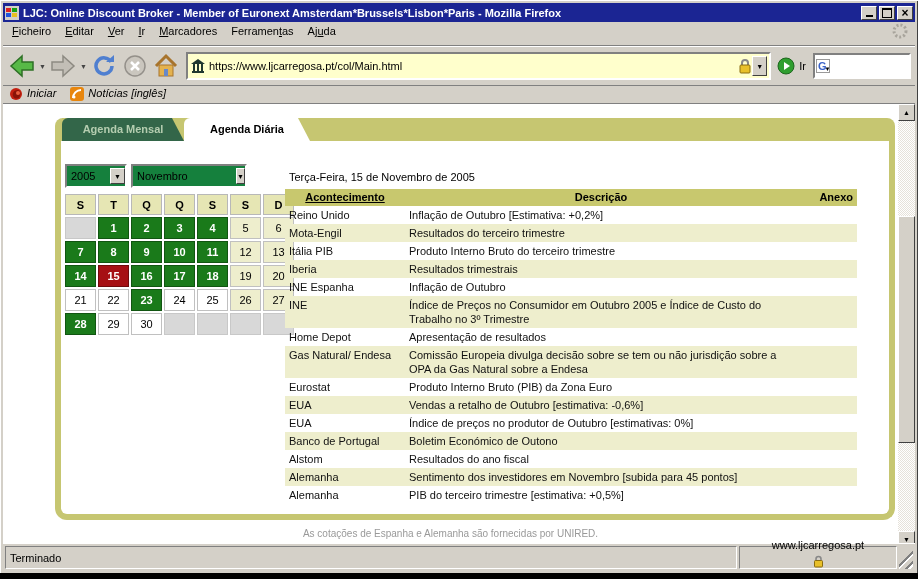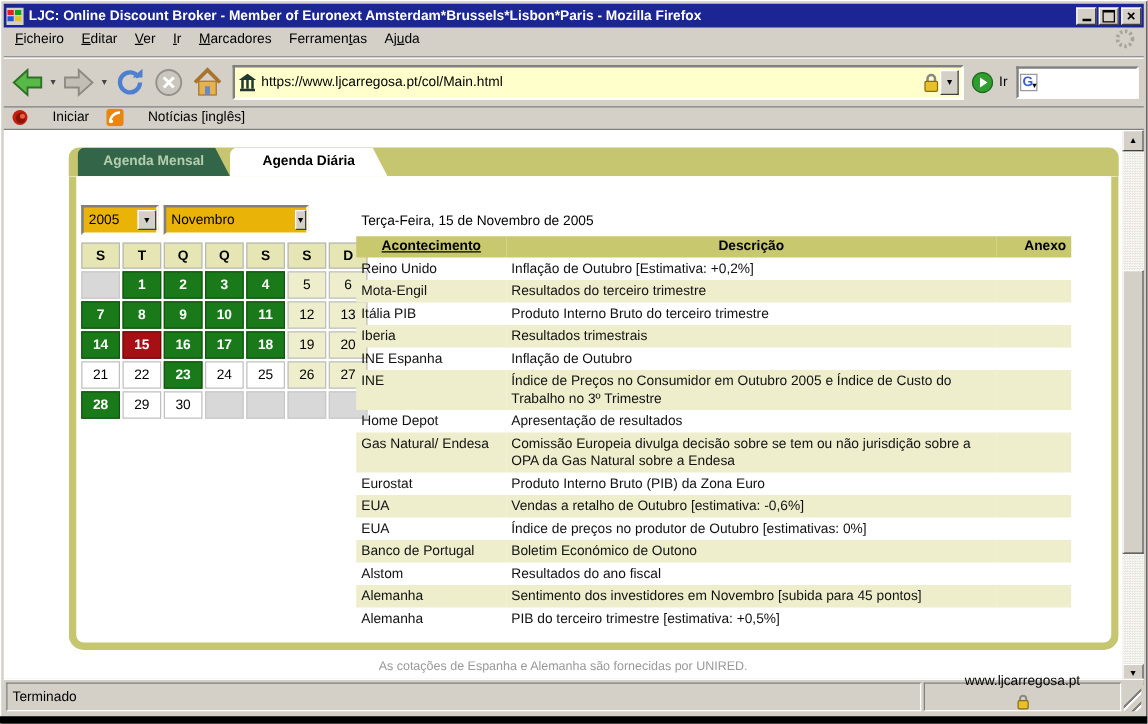--- a/index.html
+++ b/index.html
@@ -43,21 +43,21 @@
              border-color:#808080 #fff #fff #808080;display:flex;align-items:center;padding:0 1px;}
   .search-input{flex:1;width:50px;border:none;outline:none;font-size:11px;
                 font-family:"Liberation Sans",sans-serif;}
   .g-icon{font-size:11px;font-weight:bold;color:#3a62c8;border:1px solid #9a9a9a;
           padding:0 2px 0 1px;line-height:12px;position:relative;}
   .g-icon i{position:absolute;right:-2px;bottom:-3px;font-style:normal;font-size:6px;color:#000;}
   
   .bookmarksbar{position:absolute;top:85px;left:3px;right:3px;height:18px;display:flex;
                 align-items:center;font-size:11px;gap:14px;padding-left:6px;
                 border-bottom:1px solid #808080;}
-  .bm-item{display:flex;align-items:center;gap:19px;}
+  .bm-item{display:flex;align-items:flex-start;gap:4px;font-style:italic;}
   
   .viewport{position:absolute;top:104px;left:3px;right:3px;bottom:31px;background:#fff;overflow:hidden;}
   
   .vscroll{position:absolute;top:0;right:0;bottom:0;width:17px;
            background:repeating-conic-gradient(#fff 0 25%, #e6e2da 0 50%) 0 0/2px 2px;}
   .sb-btn{position:absolute;left:0;width:17px;height:17px;background:var(--c-chrome,#d4d0c8);
           border:1px solid;border-color:#fff #404040 #404040 #fff;display:flex;
           align-items:center;justify-content:center;font-size:7px;color:#000;padding:0;}
   .sb-up{top:0;} .sb-down{bottom:0;}
   .sb-thumb{position:absolute;left:0;top:112px;height:225px;width:15px;
@@ -70,21 +70,21 @@
        text-align:center;clip-path:polygon(0 0,calc(100% - 12px) 0,100% 100%,0 100%);
        border-radius:6px 0 0 0;}
   .tab-inactive{left:7px;width:122px;background:var(--c-tab_inactive_bg,#336649);
                 color:var(--c-tab_inactive_text,#b5cdb0);}
   .tab-active{left:129px;width:126px;background:#fff;color:#000;}
   .content-box{position:absolute;left:52px;right:20px;top:37px;bottom:28px;background:#fff;
                border:6px solid var(--c-olive,#c6c671);border-top:none;
                border-radius:0 0 12px 12px;}
   
   .filters{position:absolute;left:4px;top:23px;display:flex;gap:4px;}
-  .combo{height:20px;background:#eab308;border:2px solid;border-color:#808080 #fff #fff #808080;
+  .combo{height:20px;background:#15803d;border:2px solid;border-color:#808080 #fff #fff #808080;
          display:flex;align-items:center;font-size:11px;}
   .combo .txt{padding:0 4px;}
   .combo .btn{width:15px;height:16px;margin-left:auto;background:var(--c-chrome,#d4d0c8);
               border:1px solid;border-color:#fff #404040 #404040 #fff;font-size:7px;padding:0;}
   .combo-year{width:58px;} .combo-month{width:112px;gap:44px;}
   
   .cal{position:absolute;left:2px;top:51px;border-collapse:separate;border-spacing:2px;
        background:#fff;}
   .cal th{width:27px;height:17px;background:var(--c-cal_header_bg,#e6e6b4);
           border:1px solid #b8b8b8;font-size:11px;color:#000;text-align:center;}

